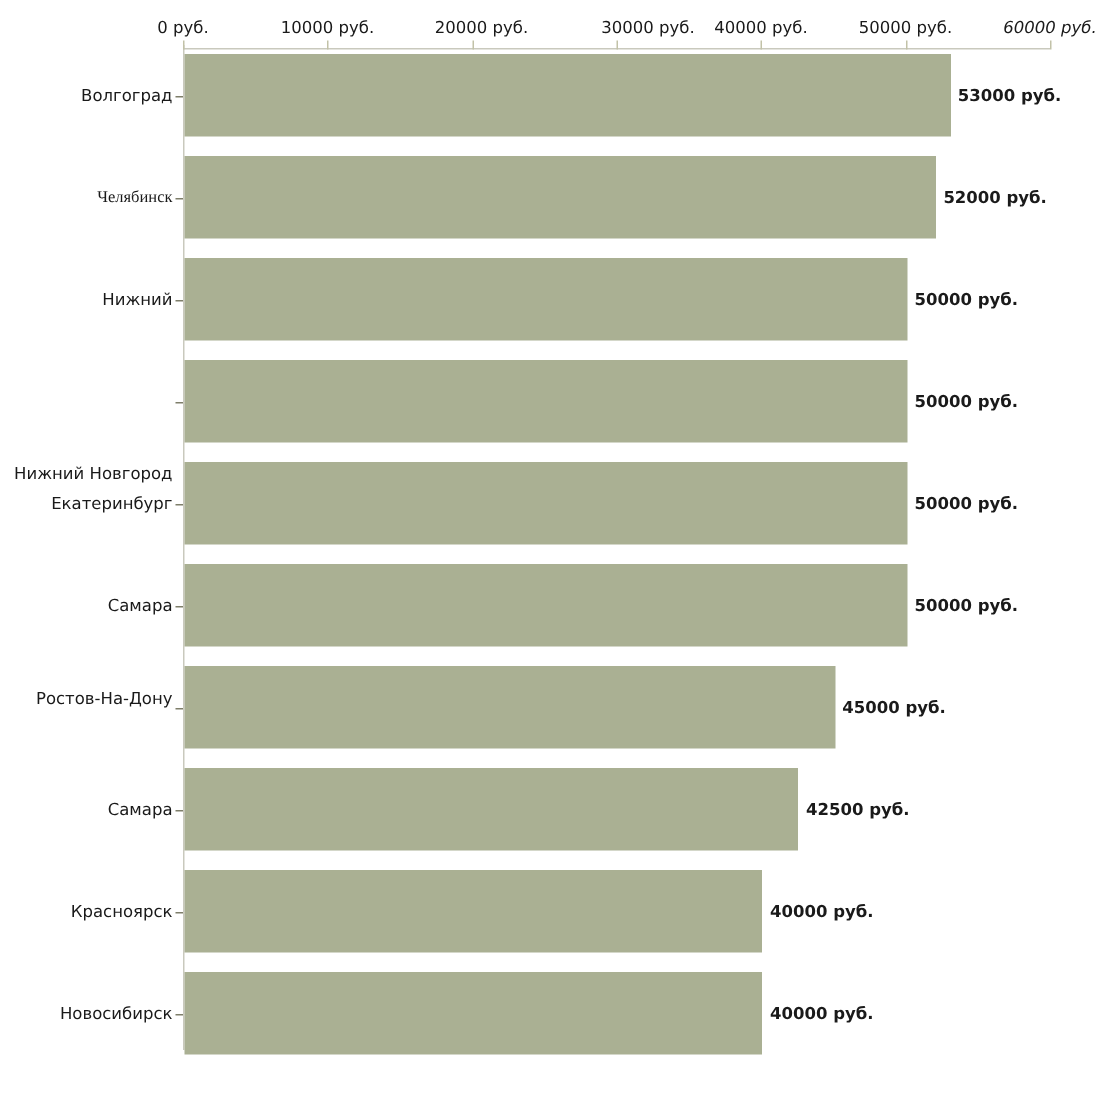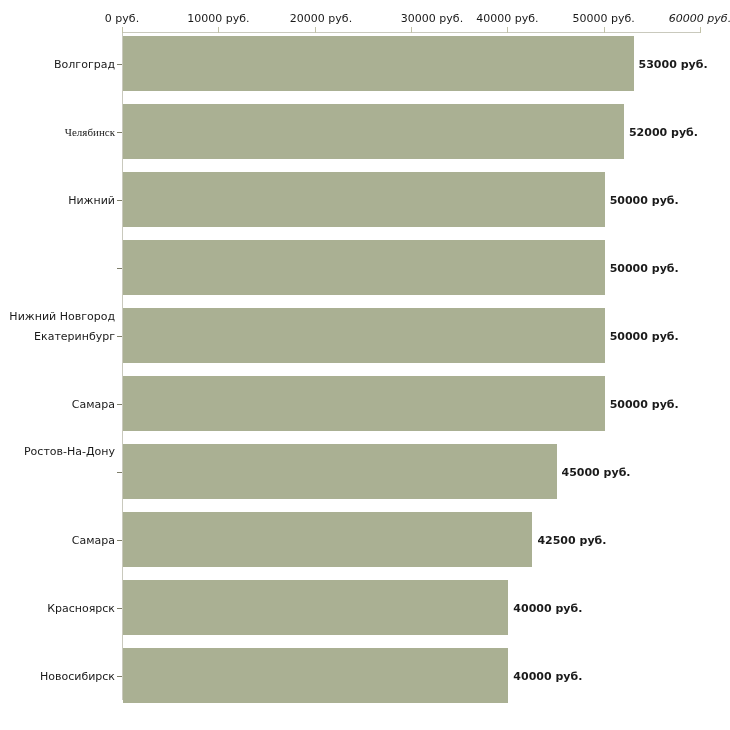--- a/index.html
+++ b/index.html
@@ -120,21 +120,21 @@
       <div class="y-tick-label" style="top: 131.5px; font-family: Liberation Serif, serif;">Челябинск</div>
       <div class="y-tick" style="top: 199.5px;"></div>
       <div class="y-tick-label" style="top: 199.5px;">Нижний</div>
       <div class="y-tick" style="top: 267.5px;"></div>
       <div class="y-tick-label" style="top: 267.5px; margin-top: 48px;">Нижний Новгород</div>
       <div class="y-tick" style="top: 335.5px;"></div>
       <div class="y-tick-label" style="top: 335.5px;">Екатеринбург</div>
       <div class="y-tick" style="top: 403.5px;"></div>
       <div class="y-tick-label" style="top: 403.5px;">Самара</div>
       <div class="y-tick" style="top: 471.5px;"></div>
-      <div class="y-tick-label" style="top: 451px;">Ростов-На-Дону</div>
+      <div class="y-tick-label" style="top: 466px;">Ростов-На-Дону</div>
       <div class="y-tick" style="top: 539.5px;"></div>
       <div class="y-tick-label" style="top: 539.5px;">Самара</div>
       <div class="y-tick" style="top: 607.5px;"></div>
       <div class="y-tick-label" style="top: 607.5px;">Красноярск</div>
       <div class="y-tick" style="top: 675.5px;"></div>
       <div class="y-tick-label" style="top: 675.5px;">Новосибирск</div>
     </div>
   <div id="bars-layer">
       <div class="bar" style="left: 123px; top: 36px; width: 510.567px; height: 55px; background: rgb(170, 176, 147);"></div>
       <div class="bar-value-label" style="left: 638.567px; top: 63.5px;">53000 руб.</div>

